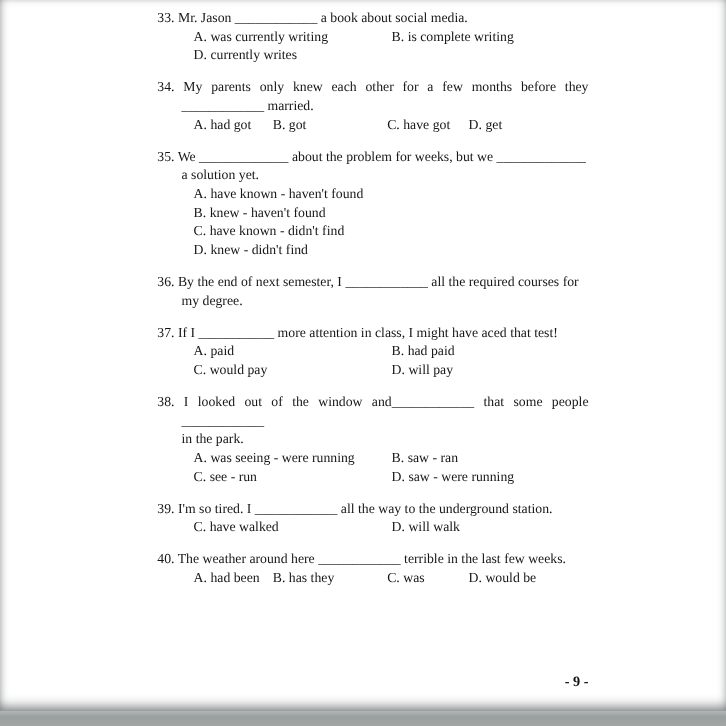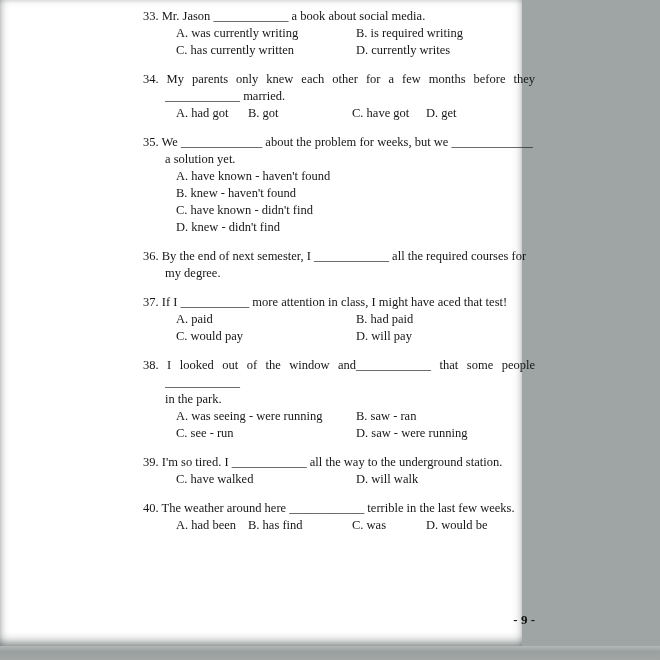--- a/index.html
+++ b/index.html
@@ -11,21 +11,21 @@
     height: 660px;
     background: #9fa5a4;
     font-family: "Liberation Serif", serif;
     position: relative;
     overflow: hidden;
   }
   .scan-page {
     position: absolute;
     left: 0;
     top: 0;
-    width: 522px;
+    width: 660px;
     height: 646px;
     background: #ffffff;
     box-shadow:
       inset 6px 0 8px -6px rgba(80,86,86,0.55),
       inset -6px 0 8px -6px rgba(80,86,86,0.45),
       inset 0 -10px 10px -6px rgba(80,86,86,0.65),
       inset 0 6px 7px -6px rgba(80,86,86,0.25);
   }
   .content {
     position: absolute;
@@ -79,22 +79,21 @@
 </style>
 </head>
 <body>
 
 <div class="scan-page">
   <div class="content">
       <div class="q-block">
         <div class="q-line q-first">33. Mr. Jason ____________ a book about social media.</div>
         <div class="q-options layout-grid2">
           <div class="opt">A. was currently writing</div>
-          <div class="opt">B. is required writing</div>
-          <div class="opt">C. has currently written</div>
+          <div class="opt">B. is complete writing</div>
           <div class="opt">D. currently writes</div>
         </div>
       </div>
       <div class="q-block">
         <div class="q-line q-first q-justify">34. My parents only knew each other for a few months before they</div>
         <div class="q-line">____________ married.</div>
         <div class="q-options layout-row">
           <div class="opt">A. had got</div>
           <div class="opt">B. got</div>
           <div class="opt">C. have got</div>
@@ -138,21 +137,21 @@
         <div class="q-line q-first">39. I'm so tired. I ____________ all the way to the underground station.</div>
         <div class="q-options layout-grid2">
           <div class="opt">C. have walked</div>
           <div class="opt">D. will walk</div>
         </div>
       </div>
       <div class="q-block">
         <div class="q-line q-first">40. The weather around here ____________ terrible in the last few weeks.</div>
         <div class="q-options layout-row">
           <div class="opt">A. had been</div>
-          <div class="opt">B. has find</div>
+          <div class="opt">B. has they</div>
           <div class="opt">C. was</div>
           <div class="opt">D. would be</div>
         </div>
       </div>
     </div>
   <div class="page-number">- 9 -</div>
 </div>
 <div class="bottom-band"></div>
 
 </body></html>

